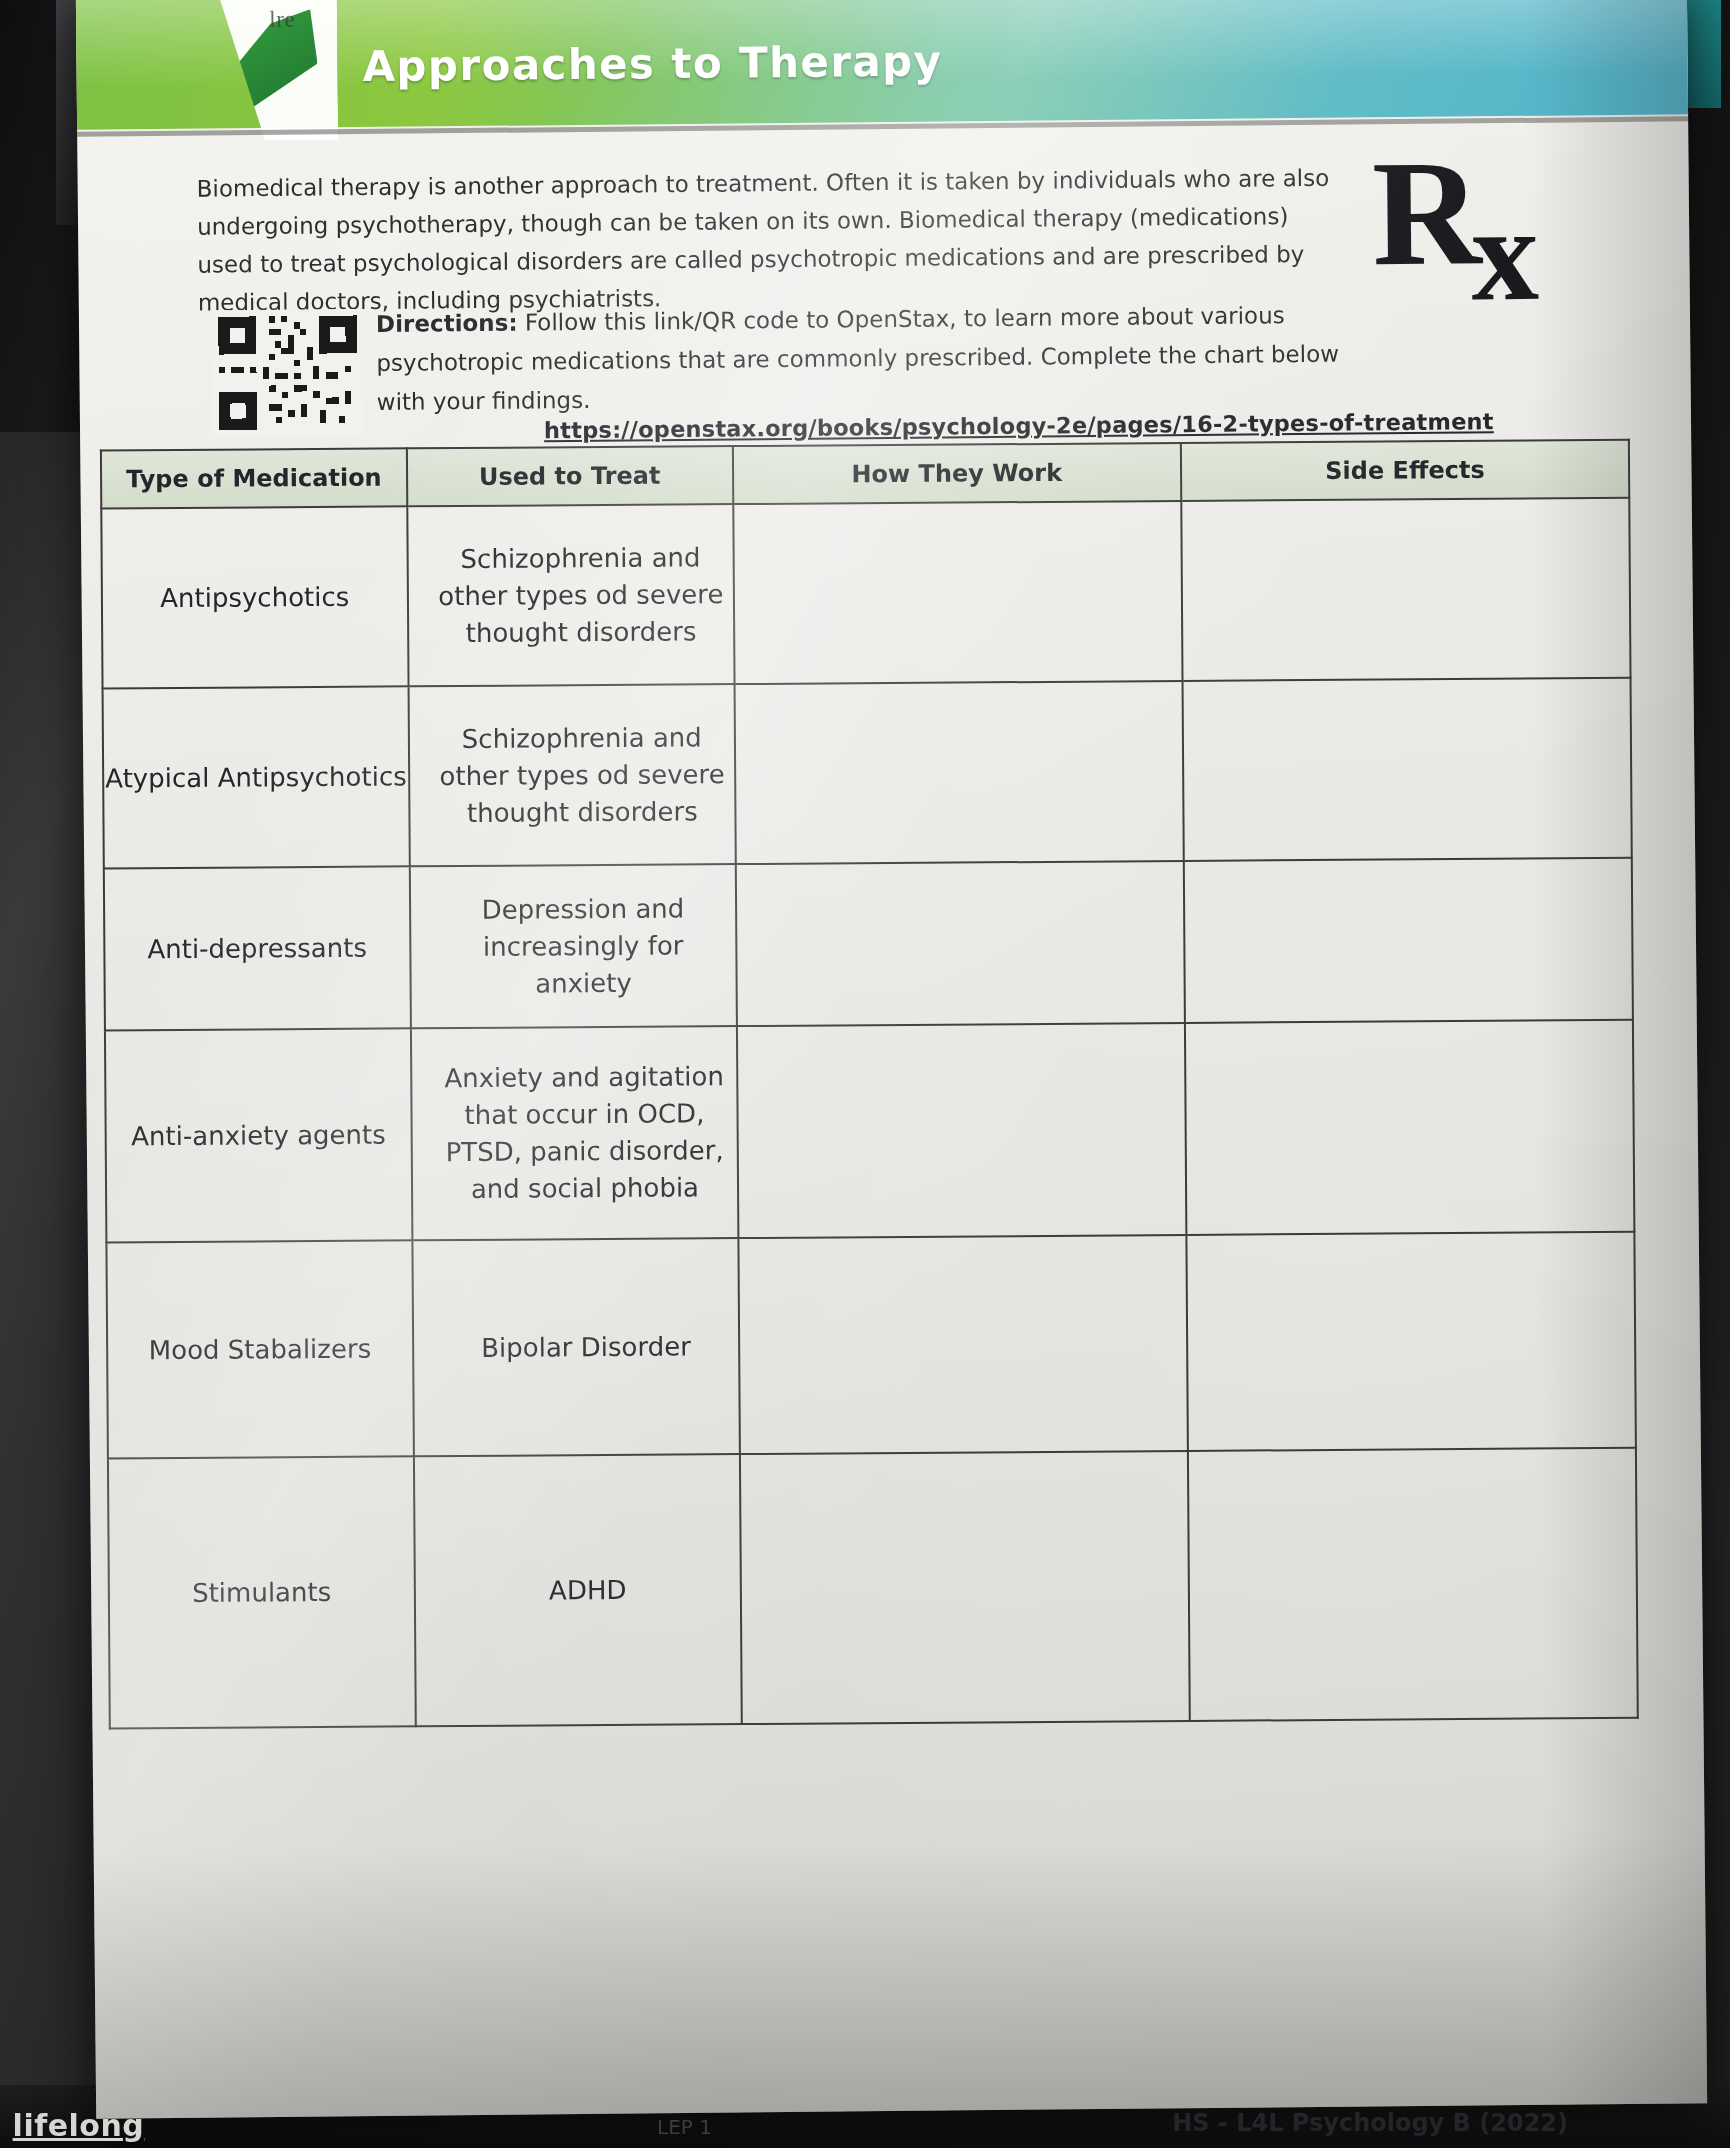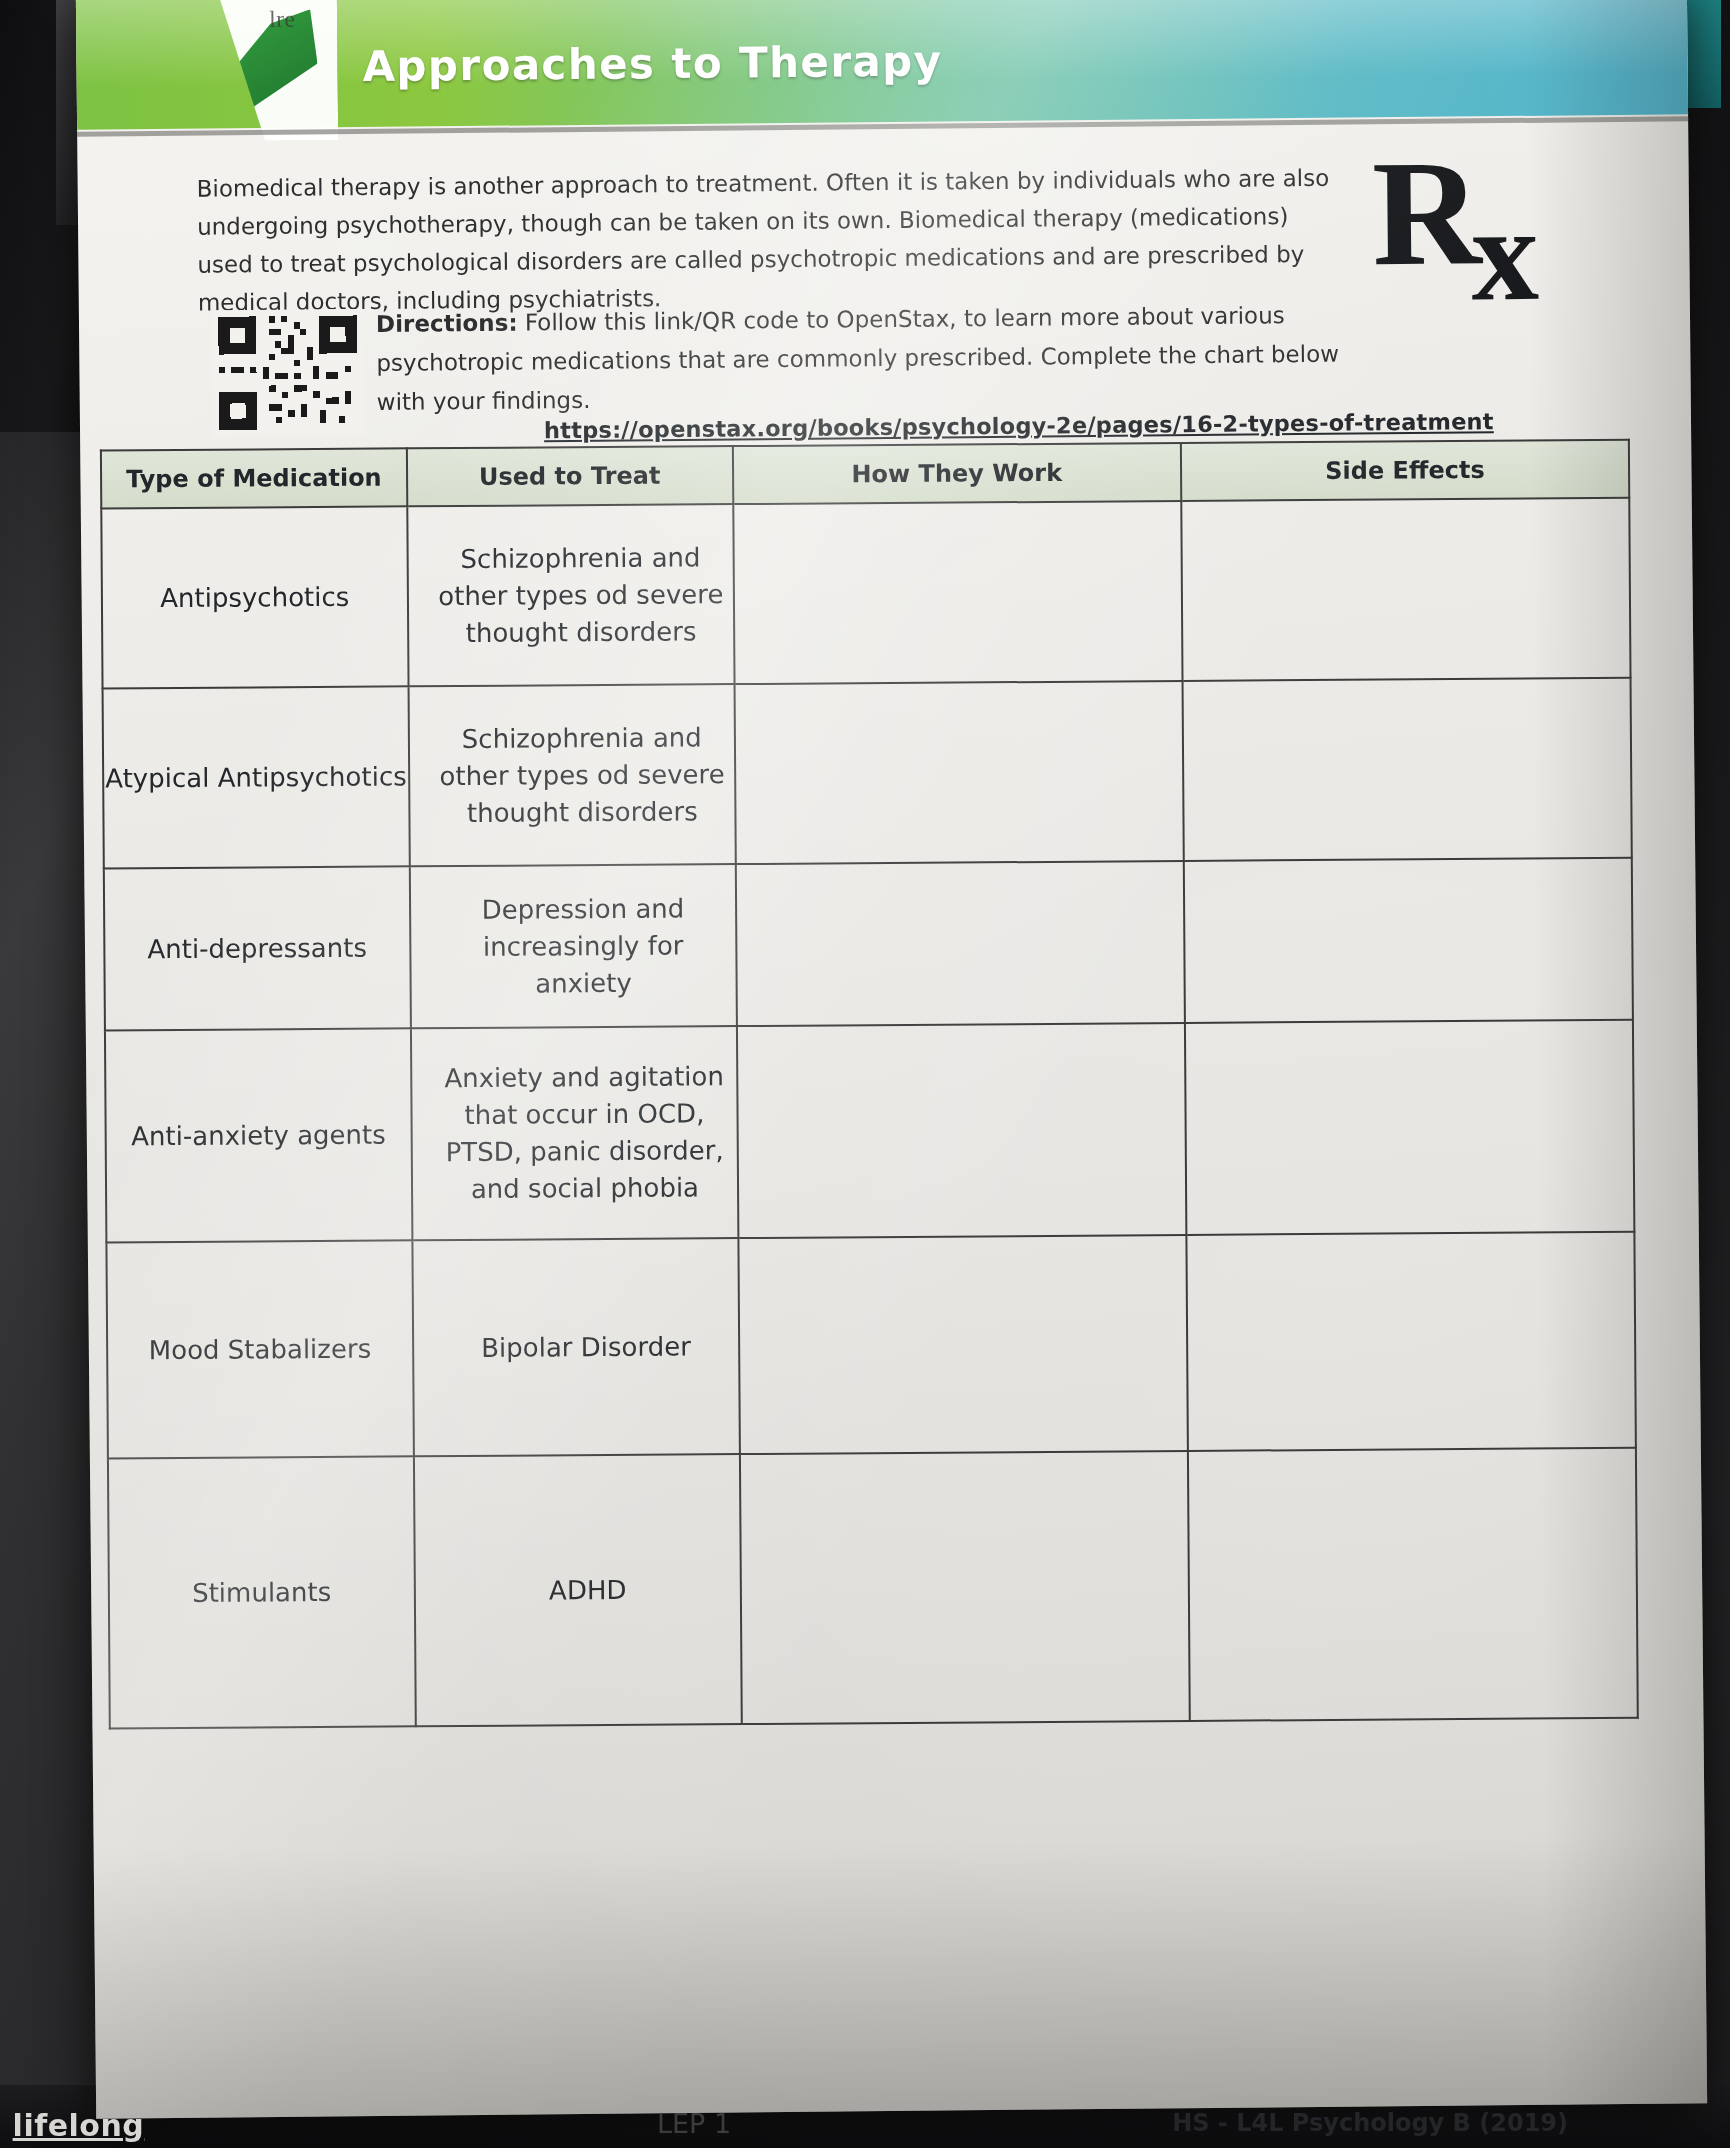--- a/index.html
+++ b/index.html
@@ -243,21 +243,21 @@
     font-size: 30px;
     font-weight: bold;
     color: #d8d6d2;
     font-family: "DejaVu Sans", sans-serif;
     letter-spacing: 0.5px;
     text-decoration: underline;
   }
   .footer-center {
     position: absolute;
     left: 657px; bottom: 9px;
-    font-size: 27px;
+    font-size: 20px;
     color: #3c3c3e;
     font-family: "DejaVu Sans", sans-serif;
   }
   .footer-right {
     position: absolute;
     right: 162px; bottom: 10.8px;
     font-size: 24px;
     font-weight: bold;
     color: #232529;
     font-family: "DejaVu Sans", sans-serif;
@@ -403,15 +403,15 @@
         </tbody>
       </table>
     </div>
 
     <div class="shadow-right"></div>
     <div class="shadow-bottom"></div>
   </div>
 
   <div class="footer-left">lifelong</div>
   <div class="footer-center">LEP 1</div>
-  <div class="footer-right">HS - L4L Psychology B (2019)</div>
+  <div class="footer-right">HS - L4L Psychology B (2022)</div>
 </div>
 
 
 </body></html>

